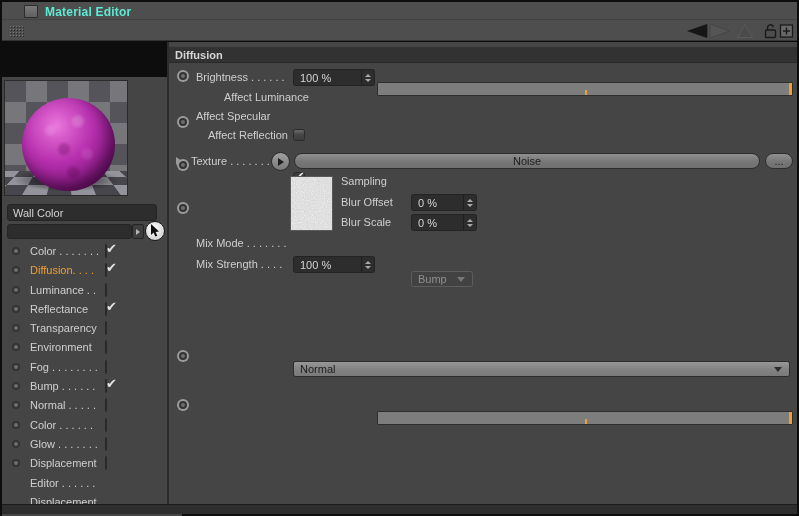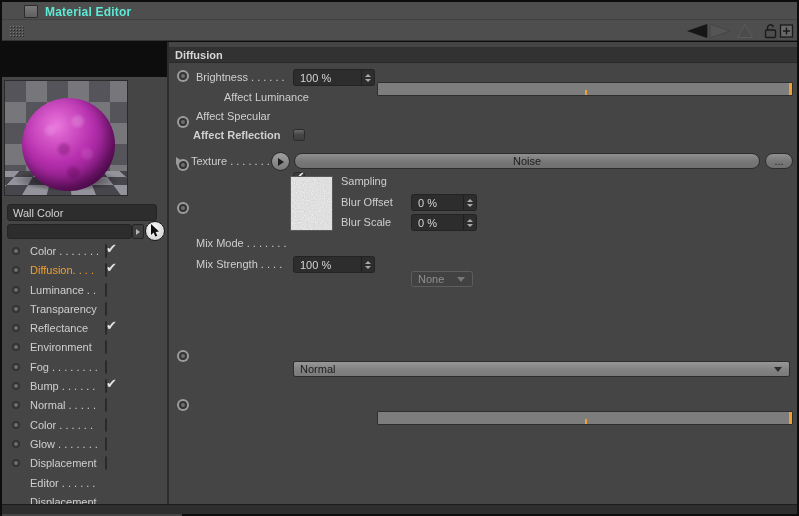--- a/index.html
+++ b/index.html
@@ -176,22 +176,22 @@
     <div id="picker-btn" class="abs" style="left:143px; top:144px;">
       <svg width="12" height="14" viewBox="0 0 12 14">
         <path d="M2,0 L2,11 L4.6,8.6 L6.3,12.6 L8.3,11.7 L6.6,7.9 L10,7.6 Z" fill="#0d0d0d"></path>
       </svg>
     </div>
 
     <div id="channel-list" class="abs" style="top:165px;">
         <div class="ch-row"><span class="dot ch-circle"></span><span class="ch-label">Color . . . . . . .</span><span class="cb ch-box on"></span></div>
         <div class="ch-row"><span class="dot ch-circle"></span><span class="ch-label active">Diffusion. . . .</span><span class="cb ch-box on"></span></div>
         <div class="ch-row"><span class="dot ch-circle"></span><span class="ch-label">Luminance . .</span><span class="cb ch-box"></span></div>
+        <div class="ch-row"><span class="dot ch-circle"></span><span class="ch-label">Reflectance</span><span class="cb ch-box on"></span></div>
         <div class="ch-row"><span class="dot ch-circle"></span><span class="ch-label">Transparency</span><span class="cb ch-box"></span></div>
-        <div class="ch-row"><span class="dot ch-circle"></span><span class="ch-label">Reflectance</span><span class="cb ch-box on"></span></div>
         <div class="ch-row"><span class="dot ch-circle"></span><span class="ch-label">Environment</span><span class="cb ch-box"></span></div>
         <div class="ch-row"><span class="dot ch-circle"></span><span class="ch-label">Fog . . . . . . . .</span><span class="cb ch-box"></span></div>
         <div class="ch-row"><span class="dot ch-circle"></span><span class="ch-label">Bump . . . . . .</span><span class="cb ch-box on"></span></div>
         <div class="ch-row"><span class="dot ch-circle"></span><span class="ch-label">Normal . . . . .</span><span class="cb ch-box"></span></div>
         <div class="ch-row"><span class="dot ch-circle"></span><span class="ch-label">Color . . . . . .</span><span class="cb ch-box"></span></div>
         <div class="ch-row"><span class="dot ch-circle"></span><span class="ch-label">Glow . . . . . . .</span><span class="cb ch-box"></span></div>
         <div class="ch-row"><span class="dot ch-circle"></span><span class="ch-label">Displacement</span><span class="cb ch-box"></span></div>
         <div class="ch-row">
           <span class="ch-label">Editor . . . . . .</span>
         </div>
@@ -226,21 +226,21 @@
 
   <div class="abs dot" style="left:177px; top:90px;"></div>
   <div class="abs row-label" style="left:196px; top:91px;margin-left:28px;">Affect Luminance</div>
   <div class="abs cb" style="left:293px; top:91px;"></div>
 
   <div class="abs dot" style="left:177px; top:109px;"></div>
   <div class="abs row-label" style="left:196px; top:110px;">Affect Specular</div>
   <div class="abs cb on" style="left:293px; top:110px;"></div>
 
   <div class="abs dot" style="left:177px; top:128px;"></div>
-  <div class="abs row-label" style="left:193px; top:129px;font-weight:bold;">Affect Reflection</div>
+  <div class="abs row-label" style="left:208px; top:129px;">Affect Reflection</div>
   <div class="abs cb" style="left:293px; top:129px;"></div>
 
   <div class="abs disclose" style="left:176px; top:157px;"></div>
   <div class="abs row-label" style="left:191px; top:155px;">Texture . . . . . . . . .</div>
   <div id="tex-circle-btn" class="abs">
       <span class="tri"></span>
     </div>
   <div class="abs pill" style="left:294px; top:153px; width:466px; height:16px;">Noise</div>
   <div class="abs pill" style="left:765px; top:153px; width:28px; height:16px;">...</div>
 
@@ -254,21 +254,21 @@
             <feFuncG type="linear" slope="0.55" intercept="0.6"></feFuncG>
             <feFuncB type="linear" slope="0.55" intercept="0.6"></feFuncB>
           </feComponentTransfer>
       </filter>
       <rect width="43" height="55" filter="url(#tn)"></rect>
     </svg>
   </div>
 
   <div class="abs row-label" style="left:341px; top:175px;">Sampling</div>
   <div class="abs dropdown disabled" style="left:411px; top:173px; width:62px; height:16px;">
-    <span class="dval">None</span>
+    <span class="dval">Bump</span>
     <span class="darr"></span>
   </div>
 
   <div class="abs row-label" style="left:341px; top:196px;">Blur Offset</div>
   <div class="abs spinner" style="left:411px; top:194px; width:66px; height:17px;">
     <span class="val">0 %</span>
     <span class="step">
         <span class="up"></span>
         <span class="dn"></span>
       </span>

